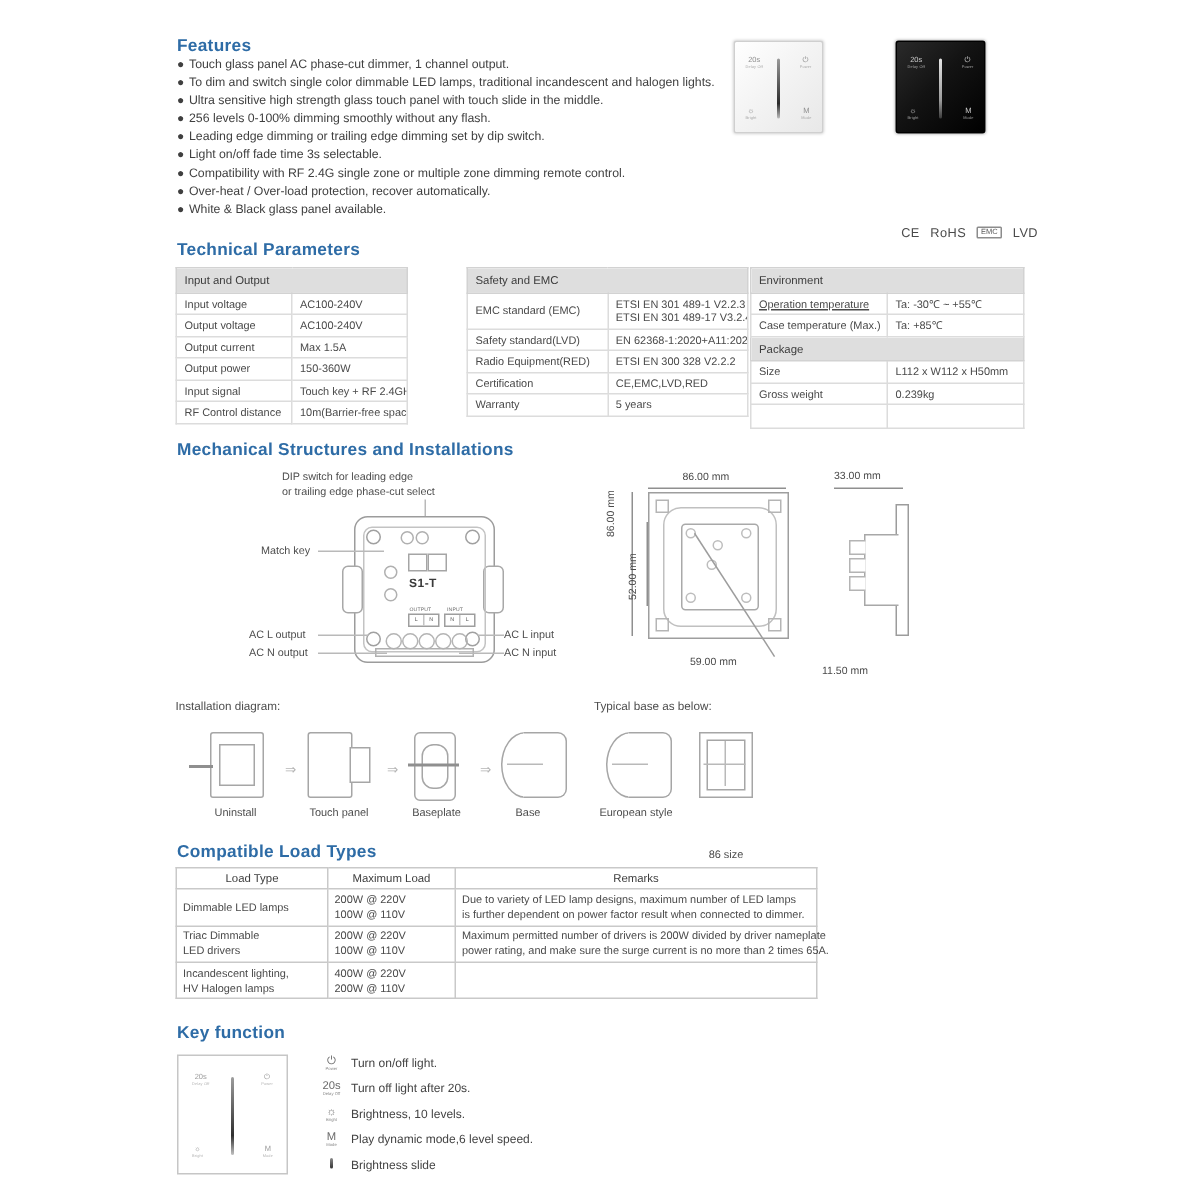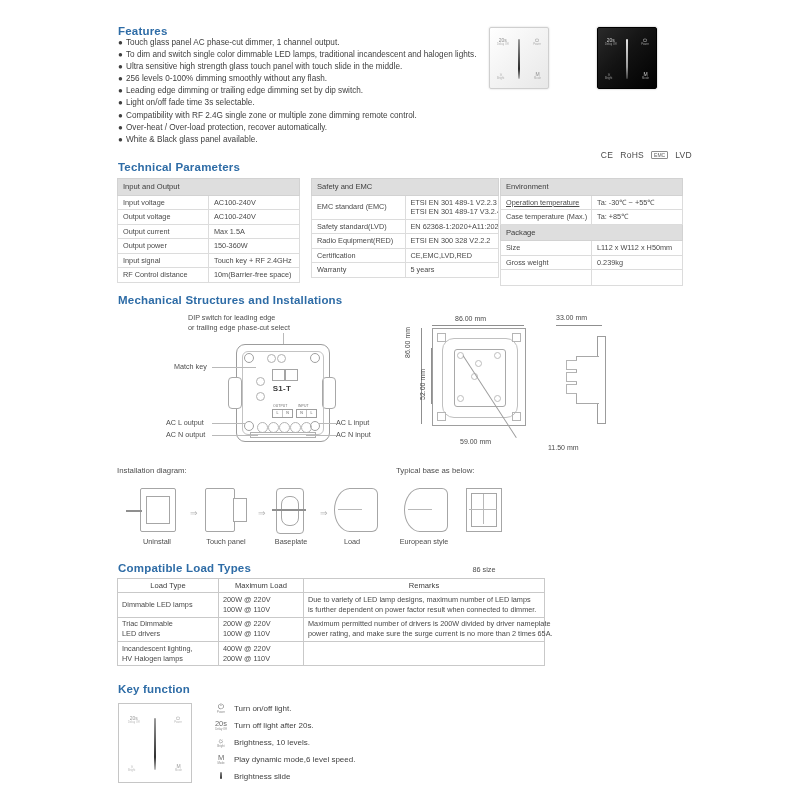--- a/index.html
+++ b/index.html
@@ -562,21 +562,21 @@
 
   <div id="cert-row">
     <span>CE</span>
     <span>RoHS</span>
     <span class="cert-box">EMC</span>
     <span>LVD</span>
   </div>
 
   <div class="section-title" style="left:118px; top:161px;">Technical Parameters</div>
 
-  <table class="spec-table" style="left:117px; top:178px; width:183px;">
+  <table class="spec-table" style="left:117px; top:178px; width:155px;">
     <tbody>
         <tr>
       <td class="head" colspan="2">Input and Output</td>
     </tr>
     <tr>
       <td style="width:66px;">Input voltage</td>
       <td>AC100-240V</td>
     </tr>
     <tr>
       <td>Output voltage</td>
@@ -783,21 +783,21 @@
     <div class="lead-line" style="left:0; top:21px; width:34px; height:2px; background:#8f8f8f;"></div>
   </div>
   <div class="flow-cap" style="left:260px; top:537px; width:62px;">Baseplate</div>
   <div class="flow-arrow" style="left:320px; top:508px;">⇒</div>
 
   <div class="flow-item" style="left:334px; top:488px;">
     <div class="cyl-face" style="left:0; top:0; width:30px; height:42px;"></div>
     <div class="cyl" style="left:15px; top:0; width:28px; height:42px; border-radius:0 6px 6px 0; border-left:none;"></div>
     <div class="lead-line" style="left:4px; top:21px; width:24px;"></div>
   </div>
-  <div class="flow-cap" style="left:326px; top:537px; width:52px;">Load</div>
+  <div class="flow-cap" style="left:326px; top:537px; width:52px;">Base</div>
 
   <div class="draw-label" style="left:396px; top:466px; font-size:7.8px;">Typical base as below:</div>
 
   <div class="flow-item" style="left:404px; top:488px;">
     <div class="cyl-face" style="left:0; top:0; width:30px; height:42px;"></div>
     <div class="cyl" style="left:15px; top:0; width:28px; height:42px; border-radius:0 6px 6px 0; border-left:none;"></div>
     <div class="lead-line" style="left:4px; top:21px; width:24px;"></div>
   </div>
   <div class="flow-cap" style="left:393px; top:537px; width:62px;">European style</div>
 

